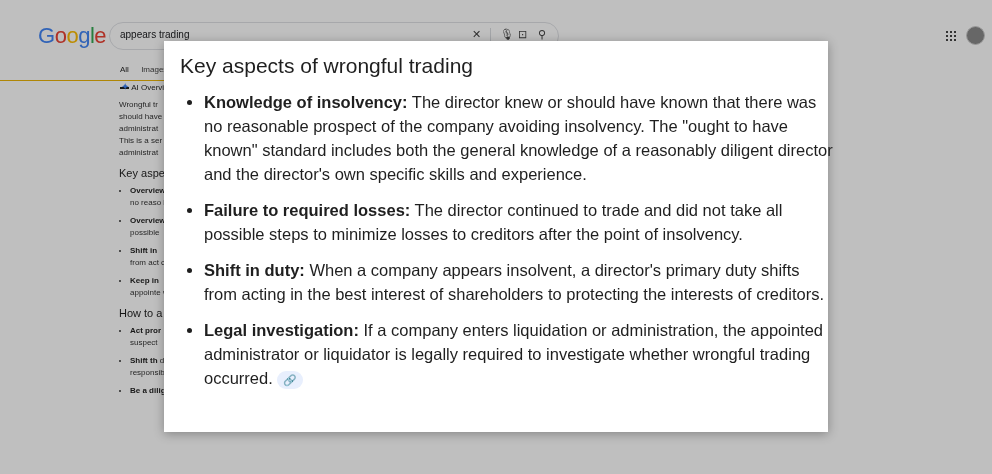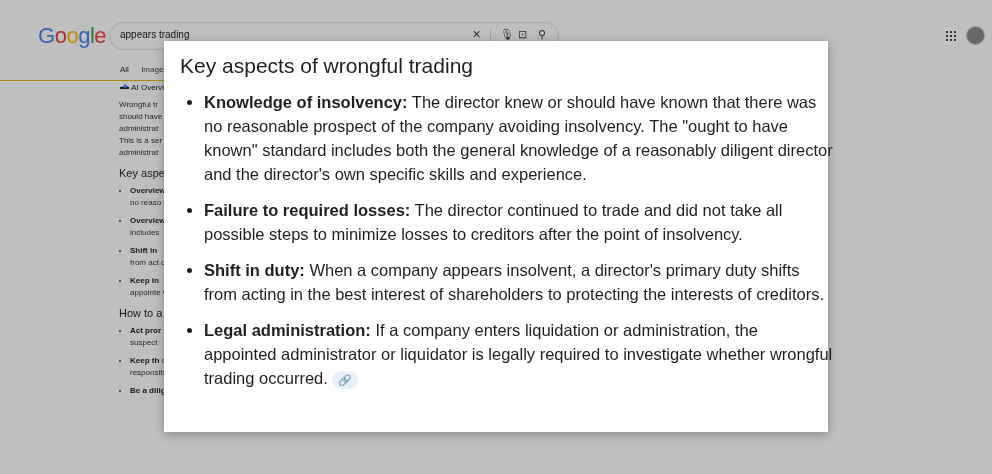--- a/index.html
+++ b/index.html
@@ -76,36 +76,36 @@
     <div>
       <div>Wrongful tr</div>
       <div>should have</div>
       <div>administrat</div>
       <div>This is a ser</div>
       <div>administrat</div>
     </div>
     <h3>Key aspe</h3>
     <ul>
       <li><b>Overview</b><br><span>no reaso known" s director</span></li>
-      <li><b>Overview t</b><br><span>includes</span></li>
+      <li><b>Overview t</b><br><span>possible</span></li>
       <li><b>Shift in</b><br><span>from act creditors</span></li>
       <li><b>Keep in</b><br><span>appointe wrongful</span></li>
     </ul>
     <h3>How to a</h3>
     <ul>
       <li><b>Act pror</b><br><span>suspect</span></li>
-      <li><b>Keep th</b> <span>discussions, and financial monitoring to demonstrate they acted reasonably and responsibly.</span></li>
+      <li><b>Shift th</b> <span>discussions, and financial monitoring to demonstrate they acted reasonably and responsibly.</span></li>
       <li><b>Be a diligent director:</b> <span>Stay informed about the company's financial position and</span></li>
     </ul>
   </div>
 </div>
 
 <div class="overlay"></div>
 
 <div class="card">
   <h2>Key aspects of wrongful trading</h2>
   <ul>
     <li><b>Knowledge of insolvency:</b><span> The director knew or should have known that there was no reasonable prospect of the company avoiding insolvency. The "ought to have known" standard includes both the general knowledge of a reasonably diligent director and the director's own specific skills and experience.</span></li>
     <li><b>Failure to required losses:</b><span> The director continued to trade and did not take all possible steps to minimize losses to creditors after the point of insolvency.</span></li>
     <li><b>Shift in duty:</b><span> When a company appears insolvent, a director's primary duty shifts from acting in the best interest of shareholders to protecting the interests of creditors.</span></li>
-    <li><b>Legal administration:</b><span> If a company enters liquidation or administration, the appointed administrator or liquidator is legally required to investigate whether wrongful trading occurred.</span><span class="link-chip">🔗</span></li>
+    <li><b>Legal investigation:</b><span> If a company enters liquidation or administration, the appointed administrator or liquidator is legally required to investigate whether wrongful trading occurred.</span><span class="link-chip">🔗</span></li>
   </ul>
 </div>
 
 </body></html>

